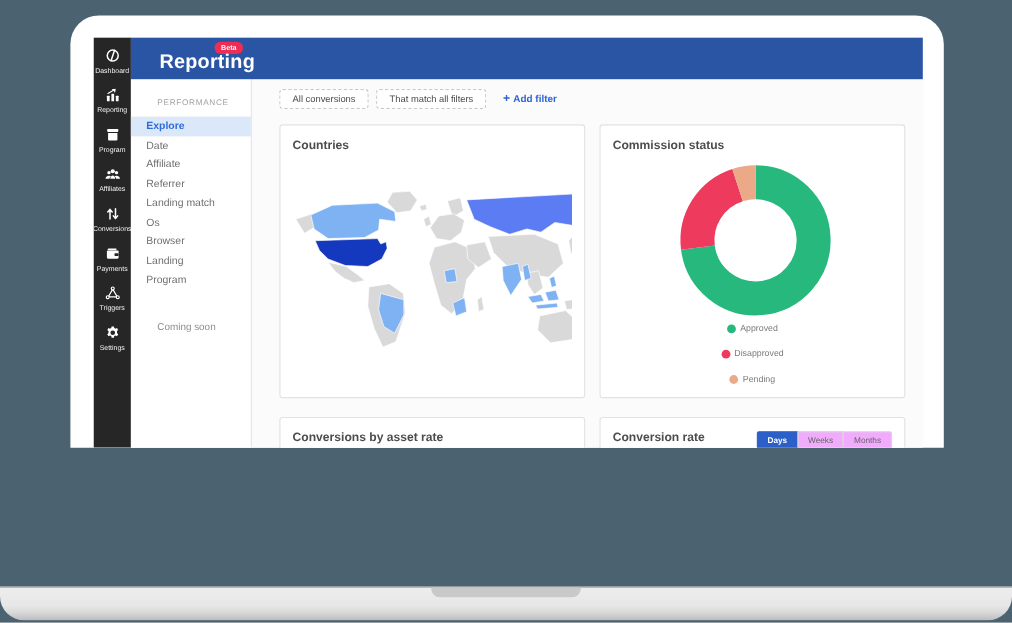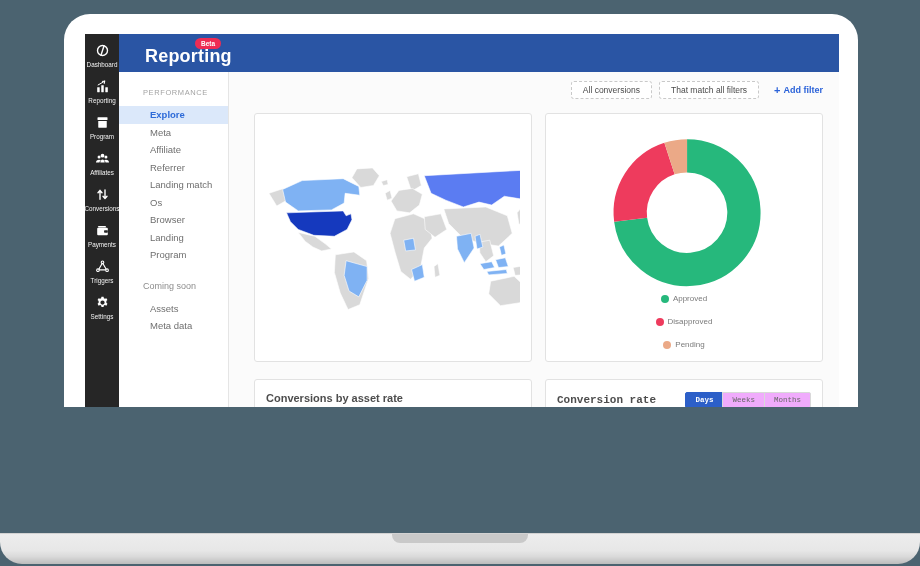--- a/index.html
+++ b/index.html
@@ -23,35 +23,35 @@
   
   .rightcol{flex:1;display:flex;flex-direction:column;min-width:0;}
   .appheader{height:38px;min-height:38px;position:relative;}
   .apptitle{position:absolute;left:26px;bottom:5px;margin:0;font-size:18px;font-weight:800;color:#ffffff;letter-spacing:.2px;}
   .badge{position:absolute;left:76px;top:4px;font-size:6.5px;font-weight:700;color:#fff;
     padding:2px 6px;border-radius:8px;}
   
   .bodyrow{flex:1;display:flex;min-height:0;}
   .subnav{width:110px;min-width:110px;background:#ffffff;border-right:1px solid #e5e5e5;padding-top:2px;box-sizing:border-box;}
   .section-label{font-size:7.5px;letter-spacing:.6px;color:#a3a3a3;margin:14px 0 9px 14px;text-transform:uppercase;padding-left:10px;}
-  .section-label.coming{margin-top:17px;font-size:9px;letter-spacing:0;color:#8d8d8d;text-transform:none;}
-  .subnav-item{height:17.5px;line-height:17.5px;padding-left:31px;font-size:9.5px;color:#6f6f6f;cursor:pointer;}
+  .section-label.coming{margin-top:28px;font-size:9px;letter-spacing:0;color:#8d8d8d;text-transform:none;}
+  .subnav-item{height:17.5px;line-height:17.5px;padding-left:14px;font-size:9.5px;color:#6f6f6f;cursor:pointer;}
   .subnav-item.active{background:#dbe8fa;color:#2e6bd8;font-weight:700;}
   
   .main{flex:1;padding:9px 16px 0 25px;min-width:0;}
-  .filter-row{display:flex;align-items:center;gap:7px;justify-content:flex-end;}
+  .filter-row{display:flex;align-items:center;gap:7px;}
   .chip{height:18px;background:#fff;border:1px dashed #c9c9c9;border-radius:3px;padding:0 11px;
     font-size:8.5px;color:#4a4a4a;font-family:inherit;cursor:pointer;}
   .addfilter{display:flex;align-items:center;margin-left:8px;color:#2b63d9;font-size:9px;font-weight:700;cursor:pointer;text-decoration:none;}
   .addfilter .plus{font-size:11px;margin-right:3px;font-weight:700;}
   .grid{margin-top:14px;display:grid;grid-template-columns:1fr 1fr;grid-template-rows:249px 240px;gap:17px 13px;}
   .card{background:#fff;border:1px solid #e2e2e2;border-radius:3px;padding:12px 11px;box-sizing:border-box;
     display:flex;flex-direction:column;min-width:0;}
   .card-title{font-size:11px;font-weight:700;color:#4d4d4d;}
-  .card-head{display:flex;justify-content:space-between;align-items:center;font-family:Liberation Mono, monospace;}
+  .card-head{display:flex;justify-content:space-between;align-items:flex-start;}
   .mapwrap{flex:1;display:flex;align-items:center;justify-content:center;min-height:0;}
   .mapwrap svg{width:100%;max-height:100%;}
   .donut-svg{width:100%;display:block;}
   .legend{margin-top:auto;display:flex;gap:14px;align-items:center;flex-direction:column;}
   .legend-item{display:flex;align-items:center;gap:4px;font-size:8px;color:#7a7a7a;}
   .legend-dot{width:8px;height:8px;border-radius:50%;}
   .tabs{display:flex;}
   .tab{height:16px;padding:0 9px;font-size:7.5px;font-family:inherit;background:#f0abfc;border:1px solid #d9d9d9;
     color:#666;cursor:pointer;margin-left:-1px;}
   .tab:first-child{border-radius:2px 0 0 2px;margin-left:16px;}
@@ -155,49 +155,46 @@
         <header class="appheader" id="appheader" style="background: rgb(42, 85, 164);">
           <span class="badge" id="beta-badge" style="background: rgb(238, 44, 84);">Beta</span>
           <h1 class="apptitle">Reporting</h1>
         </header>
 
         <div class="bodyrow">
           <aside class="subnav">
             <div class="section-label">PERFORMANCE</div>
             <div id="subnav-items">
                 <div class="subnav-item active" style="background: rgb(219, 232, 250); color: rgb(46, 107, 216);">Explore</div>
-                <div class="subnav-item">Meta</div>
+                <div class="subnav-item">Date</div>
                 <div class="subnav-item">Affiliate</div>
                 <div class="subnav-item">Referrer</div>
                 <div class="subnav-item">Landing match</div>
                 <div class="subnav-item">Os</div>
                 <div class="subnav-item">Browser</div>
                 <div class="subnav-item">Landing</div>
                 <div class="subnav-item">Program</div>
               </div>
             <div class="section-label coming">Coming soon</div>
-            <div id="subnav-items-2">
-                <div class="subnav-item">Assets</div>
-                <div class="subnav-item">Meta data</div>
-              </div>
           </aside>
 
           <main class="main">
             <div class="filter-row">
               <button class="chip">All conversions</button>
               <button class="chip">That match all filters</button>
               <a class="addfilter">
                   <span class="plus">+</span>
                   <span>Add filter</span>
                 </a>
             </div>
 
             <div class="grid">
 
               <section class="card">
+                <div class="card-title">Countries</div>
                 <div class="mapwrap">
                   <svg id="worldmap" viewBox="0 0 520 300" preserveAspectRatio="xMidYMid meet">
                     <g stroke="#ffffff" stroke-width="1.2" stroke-linejoin="round">
                       <path d="M186 10 L218 8 L232 24 L220 44 L194 48 L176 28 Z" fill="#d9d9d9"></path>
                       <path d="M6 60 L36 50 L46 72 L22 86 Z" fill="#d9d9d9"></path>
                       <path d="M34 52 L74 34 L158 30 L190 46 L192 64 L162 60 L160 80 L134 94 L66 96 L40 78 Z" fill="#7fb2f3"></path>
                       <path d="M42 100 L158 96 L164 106 L174 102 L176 114 L166 134 L140 148 L98 146 L66 134 L50 118 Z" fill="#1539be"></path>
                       <path d="M66 140 L100 148 L122 164 L134 174 L114 178 L96 170 L80 158 Z" fill="#d9d9d9"></path>
                       <path d="M142 186 L180 180 L206 198 L210 234 L192 288 L168 298 L152 264 L140 222 Z" fill="#d9d9d9"></path>
                       <path d="M164 198 L207 210 L207 238 L190 272 L170 260 L160 228 Z" fill="#7fb2f3"></path>
@@ -222,20 +219,21 @@
                       <path d="M452 220 L492 216 L494 224 L456 227 Z" fill="#7fb2f3"></path>
                       <path d="M506 212 L530 208 L534 226 L510 228 Z" fill="#d9d9d9"></path>
                       <path d="M460 240 L508 230 L532 252 L520 284 L480 290 L456 266 Z" fill="#d9d9d9"></path>
                       <path d="M536 282 L544 276 L549 296 L539 299 Z" fill="#d9d9d9"></path>
                     </g>
                   </svg>
                 </div>
               </section>
 
               <section class="card">
+                <div class="card-title">Commission status</div>
                 <svg id="commission-donut" class="donut-svg" viewBox="0 0 253 192">
                     <path d="M130.00 34.00 A65 65 0 1 1 65.51 107.16" fill="none" stroke="#26b87c" stroke-width="38"></path>
                     <path d="M65.51 107.15 A65 65 0 0 1 109.90 37.18" fill="none" stroke="#ee3b5d" stroke-width="38"></path>
                     <path d="M109.91 37.18 A65 65 0 0 1 129.99 34.00" fill="none" stroke="#eba987" stroke-width="38"></path>
                   </svg>
                 <div class="legend" id="commission-legend">
                     <div class="legend-item">
                       <span class="legend-dot" style="background: rgb(38, 184, 124);"></span>
                       <span>Approved</span>
                     </div>

